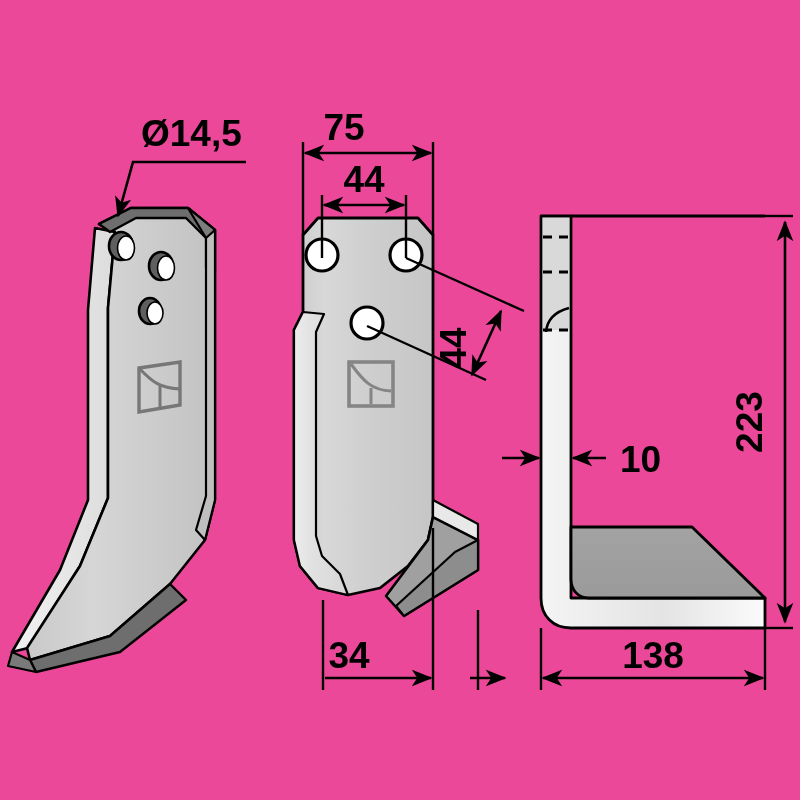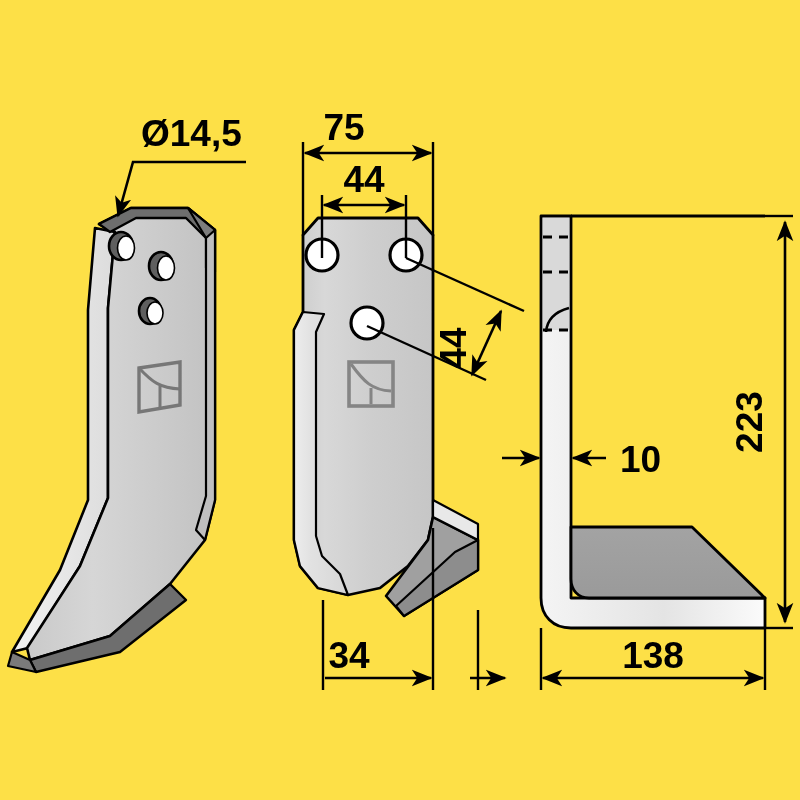--- a/index.html
+++ b/index.html
@@ -10,21 +10,21 @@
   body {
     width: 800px;
     height: 800px;
     overflow: hidden;
     font-family: "Liberation Sans", sans-serif;
   }
   #drawing-root {
     position: relative;
     width: 800px;
     height: 800px;
-    background: #fde047;
+    background: #ec4899;
   }
   svg.sheet {
     display: block;
     width: 800px;
     height: 800px;
   }
   .dimtext {
     font-family: "Liberation Sans", sans-serif;
     font-weight: bold;
     fill: #000000;

